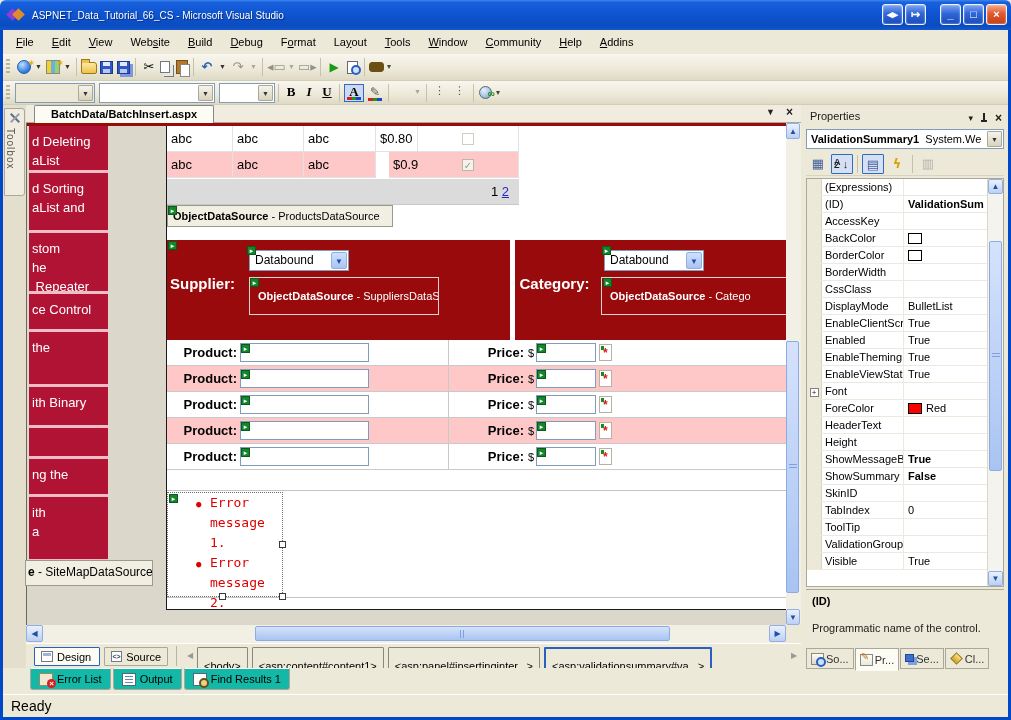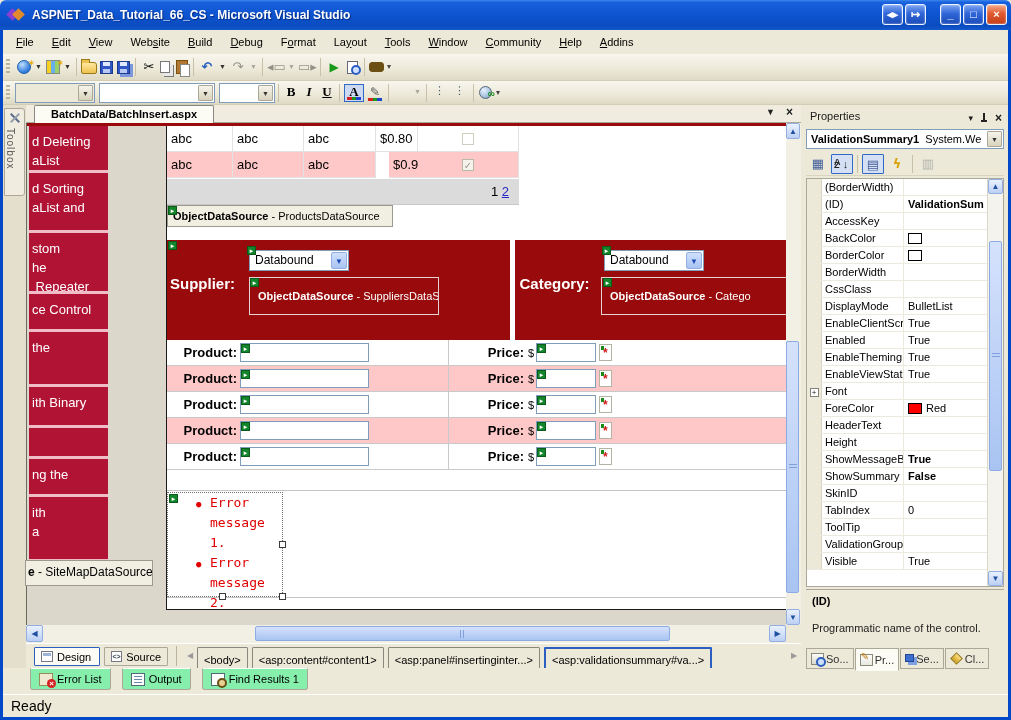--- a/index.html
+++ b/index.html
@@ -7,21 +7,21 @@
   #app{position:relative;width:1011px;height:720px;overflow:hidden;
        font-family:"Liberation Sans",sans-serif;background:#ece9d8;font-size:11px;color:#000}
   .abs{position:absolute}
   
   #titlebar{left:0;top:0;width:1011px;height:30px;border-radius:6px 6px 0 0;
     background:linear-gradient(180deg,#3a86ec 0%,#1860dd 8%,#0f55d2 45%,#0a4cc0 85%,#1357cc 100%);
     display:flex;align-items:center;padding:0 6px;color:#fff}
   .vs-logo{position:relative;width:20px;height:18px;margin-right:6px}
   .vs-logo::before{content:"";position:absolute;left:2px;top:4px;width:9px;height:9px;background:#8a3fd4;transform:rotate(45deg)}
   .vs-logo::after{content:"";position:absolute;left:8px;top:4px;width:9px;height:9px;background:#f09020;transform:rotate(45deg);opacity:.92}
-  #win-title{font-size:12px;font-weight:bold;text-shadow:1px 1px 1px #032a7e;white-space:nowrap}
+  #win-title{font-size:10px;font-weight:normal;text-shadow:1px 1px 1px #032a7e;white-space:nowrap}
   #capbtns{position:absolute;right:4px;top:4px;display:flex}
   .cap-btn{width:21px;height:21px;margin-left:2px;border:1px solid #eef4ff;border-radius:3px;color:#fff;
     background:linear-gradient(180deg,#7fa4f2 0%,#2f66d8 45%,#1c4bb8 100%);
     font-size:11px;line-height:19px;text-align:center;font-weight:bold;box-shadow:inset 0 0 2px rgba(255,255,255,.7)}
   .cap-btn.gap{margin-left:14px}
   .cap-close{background:linear-gradient(180deg,#f4a988 0%,#e25a30 45%,#c43e18 100%)}
   
   #menubar{left:3px;top:30px;width:1005px;height:24px;background:#ece9d8;display:flex;align-items:center;padding-left:4px}
   .mitem{padding:3px 9px;white-space:nowrap}
   .mitem .u{text-decoration:underline}
@@ -158,26 +158,26 @@
   #btn-design{left:34px;width:66px;background:#fcfbf4;border:1px solid #2c5fbf}
   #btn-source{left:104px;width:64px}
   .tic-des{width:12px;height:11px;border:1px solid #778;background:#fff;position:relative;margin-right:4px}
   .tic-des::before{content:"";position:absolute;left:1px;top:1px;right:1px;height:3px;background:#9db4d8}
   .tic-src{width:12px;height:11px;border:1px solid #778;background:#fff;position:relative;margin-right:4px;
     font-size:7px;line-height:9px;text-align:center;color:#345;font-weight:bold}
   #nav-sep{left:176px;top:646px;width:1px;height:20px;background:#b8b4a0}
   .nav-arr{position:absolute;top:649px;width:12px;height:14px;font-size:8px;color:#999;text-align:center;line-height:14px}
   #tagnav{position:absolute;left:197px;top:647px;display:flex;gap:4px}
   .tag-btn{height:26px;border:1px solid #8a887c;background:#ece9d8;font-size:11px;line-height:17px;
-    padding:4px 6px;white-space:nowrap;border-radius:1px}
+    padding:10px 6px;white-space:nowrap;border-radius:1px}
   .tag-btn.sel{border:2px solid #2c5fbf;line-height:15px}
   
   #bottom-tabs{left:3px;top:668px;width:798px;height:26px;background:#ece9d8;display:flex;align-items:flex-start;padding-left:27px}
-  .bt-tab{height:22px;border:1px solid #aca899;border-top:1px solid #fff;background:#86efac;display:flex;
-    align-items:center;padding:0 8px;margin-right:11px;border-radius:0 0 3px 3px}
+  .bt-tab{height:22px;border:1px solid #aca899;border-top:1px solid #fff;background:#14b8a6;display:flex;
+    align-items:center;padding:0 8px;margin-right:2px;border-radius:0 0 3px 3px}
   .bt-ic{width:14px;height:13px;position:relative;margin-right:4px}
   .error-list-icon{background:#efe9d2;border:1px solid #9a8a5a}
   .error-list-icon::after{content:"×";position:absolute;right:-4px;bottom:-3px;width:9px;height:9px;background:#d42020;color:#fff;
     border-radius:50%;font-size:8px;line-height:9px;text-align:center;font-weight:bold}
   .output-icon{background:#fff;border:1px solid #567}
   .output-icon::after{content:"";position:absolute;left:2px;top:2px;right:2px;bottom:2px;
     background:repeating-linear-gradient(180deg,#68a 0 1px,transparent 1px 3px)}
   .find-results-icon{background:#fff;border:1px solid #567}
   .find-results-icon::after{content:"";position:absolute;right:-3px;bottom:-3px;width:6px;height:6px;border:2px solid #6b4e12;border-radius:50%;background:#e8d090}
   #statusbar{left:3px;top:694px;width:1005px;height:23px;background:#ece9d8;border-top:1px solid #fff;
@@ -558,21 +558,21 @@
     <span class="sep"></span>
     <span class="pt-ic pic-props tsel">▤</span>
     <span class="pt-ic pic-events">ϟ</span>
     <span class="sep"></span>
     <span class="pt-ic pic-pages dis">▥</span>
   </div>
   <div id="pgrid" class="abs">
     <div id="pgrid-rows">
         <div class="prow">
           <div class="pgut"></div>
-          <div class="pname">(BorderWidth)</div>
+          <div class="pname">(Expressions)</div>
           <div class="pval">
             <span></span>
           </div>
         </div>
         <div class="prow">
           <div class="pgut"></div>
           <div class="pname">(ID)</div>
           <div class="pval b">
             <span>ValidationSum</span>
           </div>

